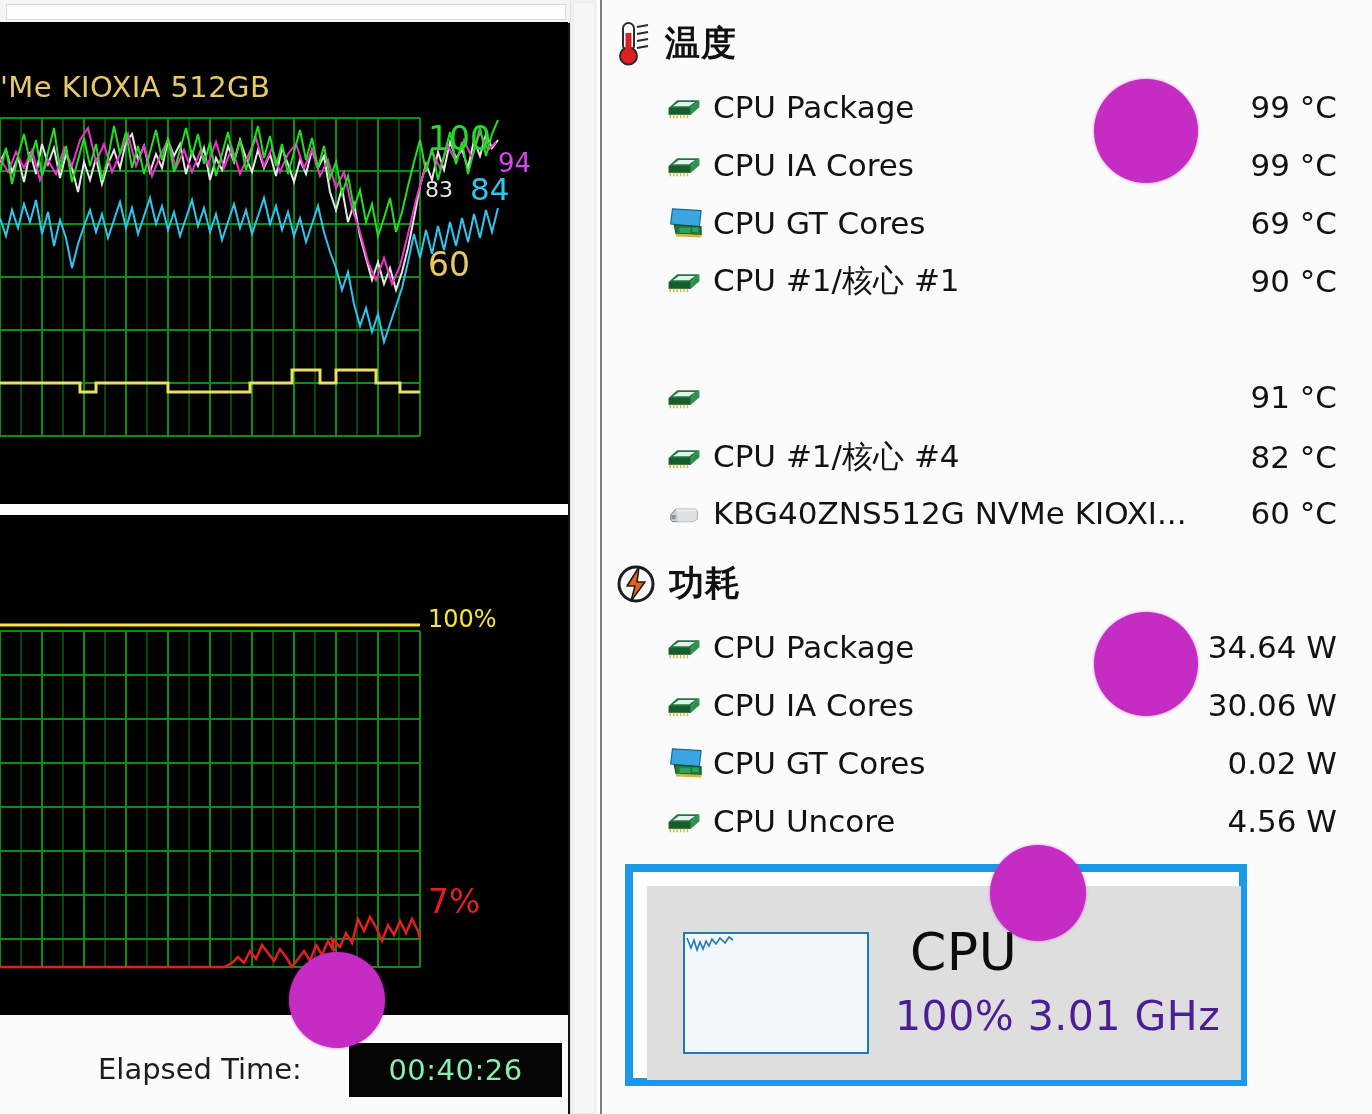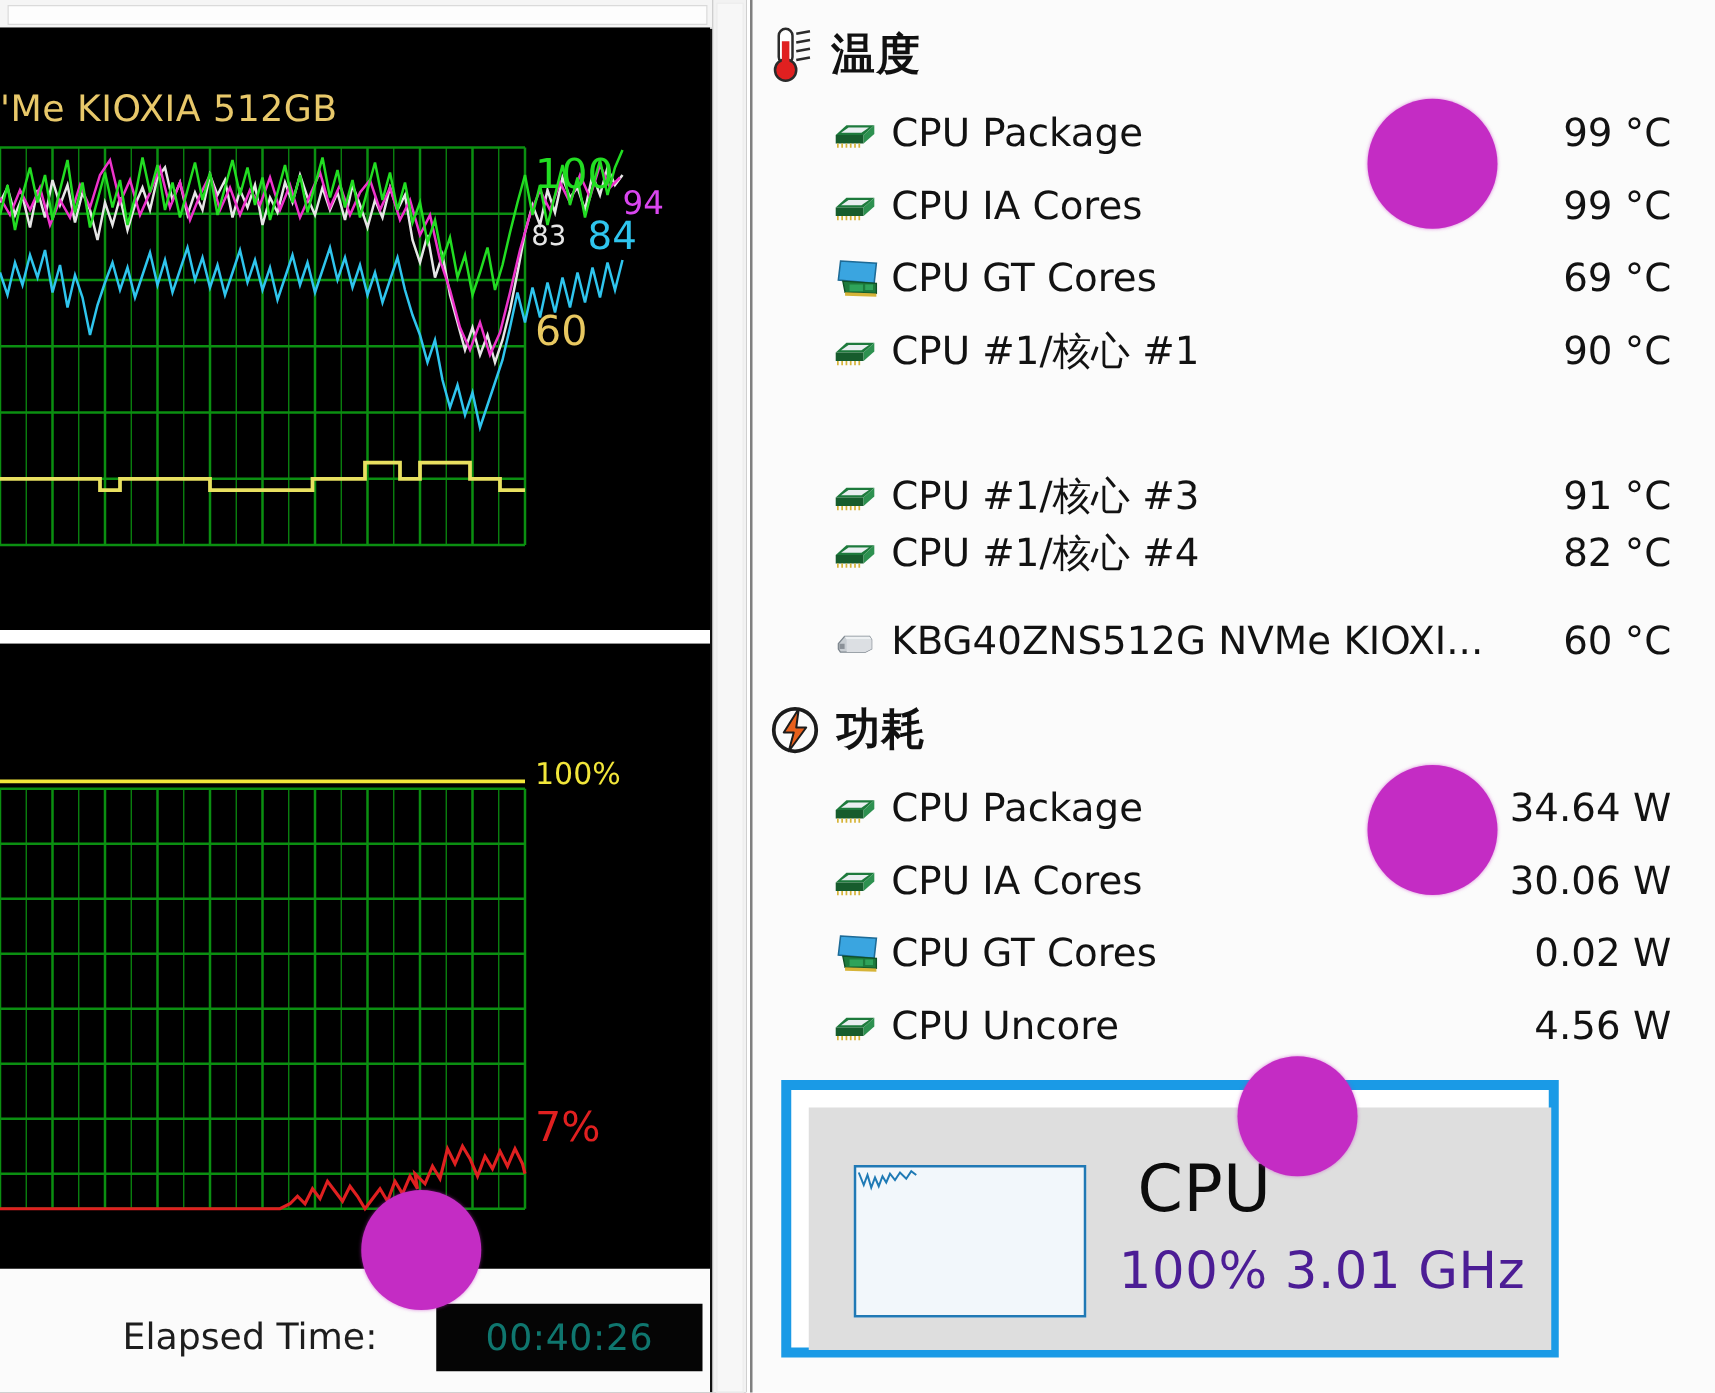--- a/index.html
+++ b/index.html
@@ -23,21 +23,21 @@
 
   .graph-title{position:absolute;left:0;top:48px;color:#e8c86a;font-size:29px;letter-spacing:.4px;white-space:nowrap;}
 
   .lbl{position:absolute;font-size:31px;line-height:1;white-space:nowrap;font-family:"DejaVu Sans","Liberation Sans",sans-serif;}
   .lbl.small{font-size:26px;}
 
   .elapsed-strip{position:absolute;left:0;top:1015px;width:568px;height:99px;background:#fbfbfb;}
   .elapsed-label{position:absolute;left:98px;top:1052px;font-size:29px;color:#1d1d1d;white-space:nowrap;}
   .elapsed-box{position:absolute;left:349px;top:1043px;width:213px;height:54px;background:#050505;}
   .elapsed-val{position:absolute;left:0;top:0;width:213px;height:54px;display:flex;align-items:center;justify-content:center;
-               color:#0f766e;font-size:29px;letter-spacing:.5px;}
+               color:#86efac;font-size:29px;letter-spacing:.5px;}
 
   
   .vscroll{position:absolute;left:570px;top:0;width:26px;height:1114px;background:#f2f2f2;border-left:1px solid #e2e2e2;}
   .vscroll-thumb{position:absolute;left:573px;top:2px;width:20px;height:1110px;background:#f7f7f7;border:1px solid #ececec;}
   .panel-divider{position:absolute;left:600px;top:0;width:2px;height:1114px;background:#7f7f7f;}
 
   
   .right-panel{position:absolute;left:603px;top:0;width:769px;height:1114px;background:#fbfbfb;}
 
   .section-head{position:absolute;display:flex;align-items:center;gap:14px;}
@@ -335,25 +335,24 @@
                 <line x1="6" y1="22" x2="6" y2="26"></line>
                 <line x1="10" y1="22" x2="10" y2="26"></line>
                 <line x1="14" y1="22" x2="14" y2="26"></line>
                 <line x1="18" y1="22" x2="18" y2="26"></line>
                 <line x1="22" y1="22" x2="22" y2="26"></line>
                 <line x1="26" y1="22" x2="26" y2="26"></line>
               </g>
             </g>
           </svg>
       </span>
-      <span class="rlabel">CPU #1/核心 #3</span>
       <span class="rvalue">91 °C</span>
     </div>
 
-    <div class="row" style="top:414px;">
+    <div class="row" style="top:428px;">
       <span class="ricon">
         <svg class="ic-cpu" viewBox="0 0 44 28">
             <g>
               <path d="M4 14 L14 5 L40 5 L30 14 Z" fill="#1d7a3c"></path>
               <path d="M4 14 L30 14 L30 22 L4 22 Z" fill="#165c2d"></path>
               <path d="M30 14 L40 5 L40 13 L30 22 Z" fill="#2d9150"></path>
               <path d="M9 12 L16 7 L35 7 L28 12 Z" fill="#e9eef0"></path>
               <g stroke="#d6b438" stroke-width="1.6">
                 <line x1="6" y1="22" x2="6" y2="26"></line>
                 <line x1="10" y1="22" x2="10" y2="26"></line>

